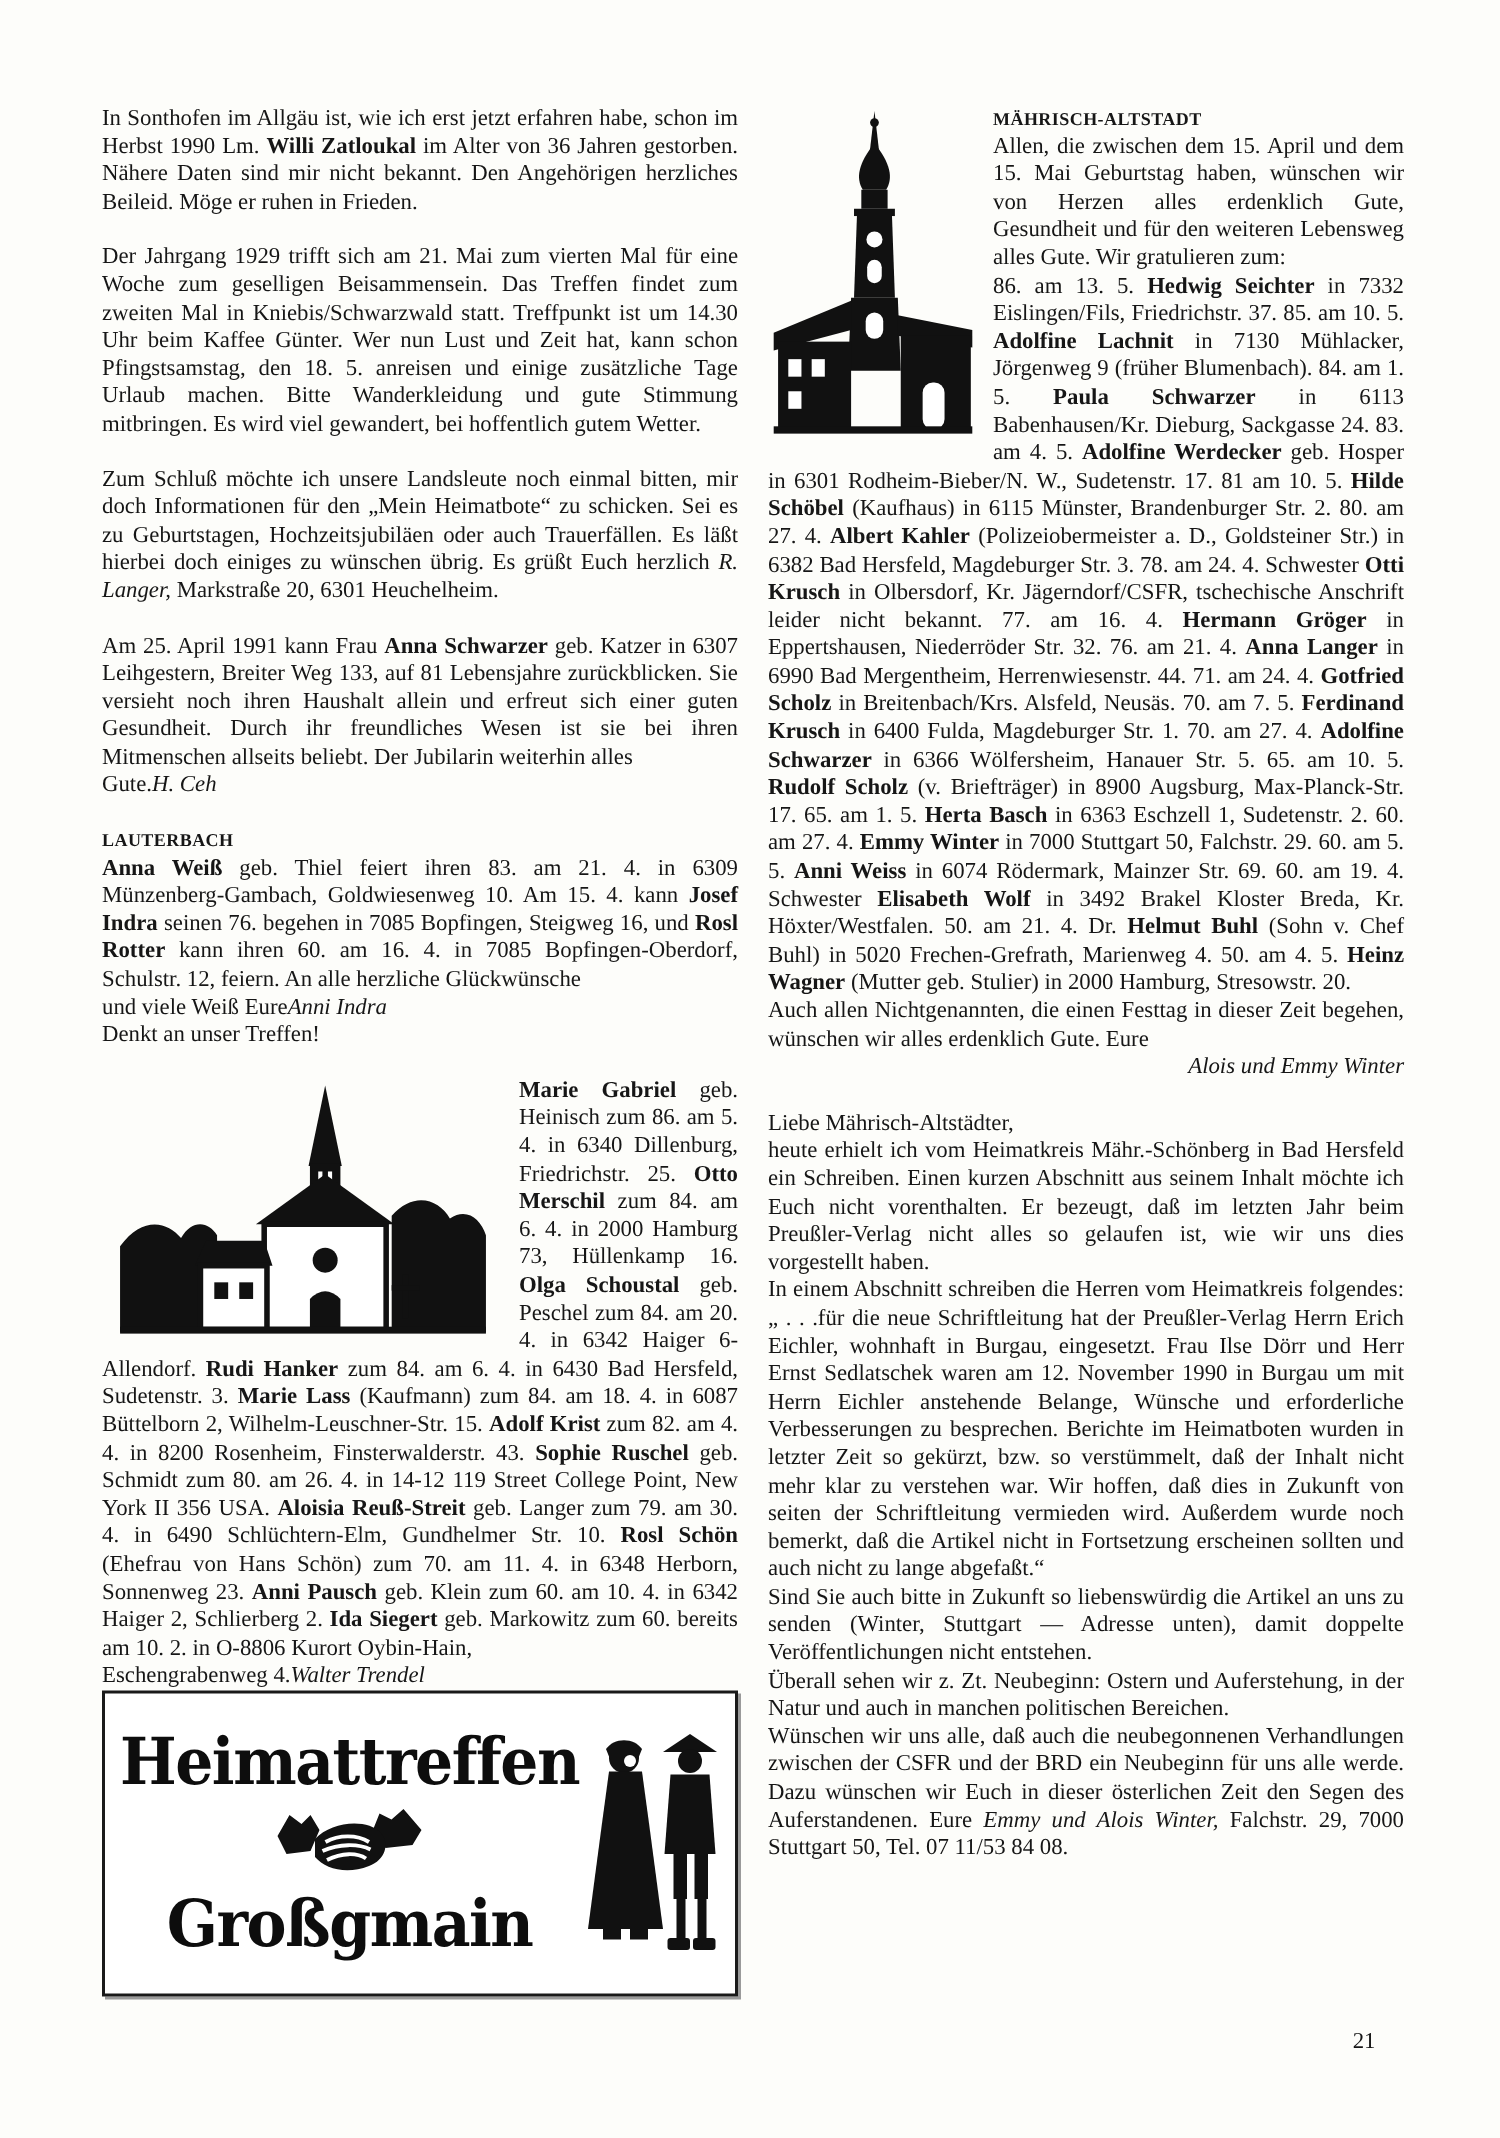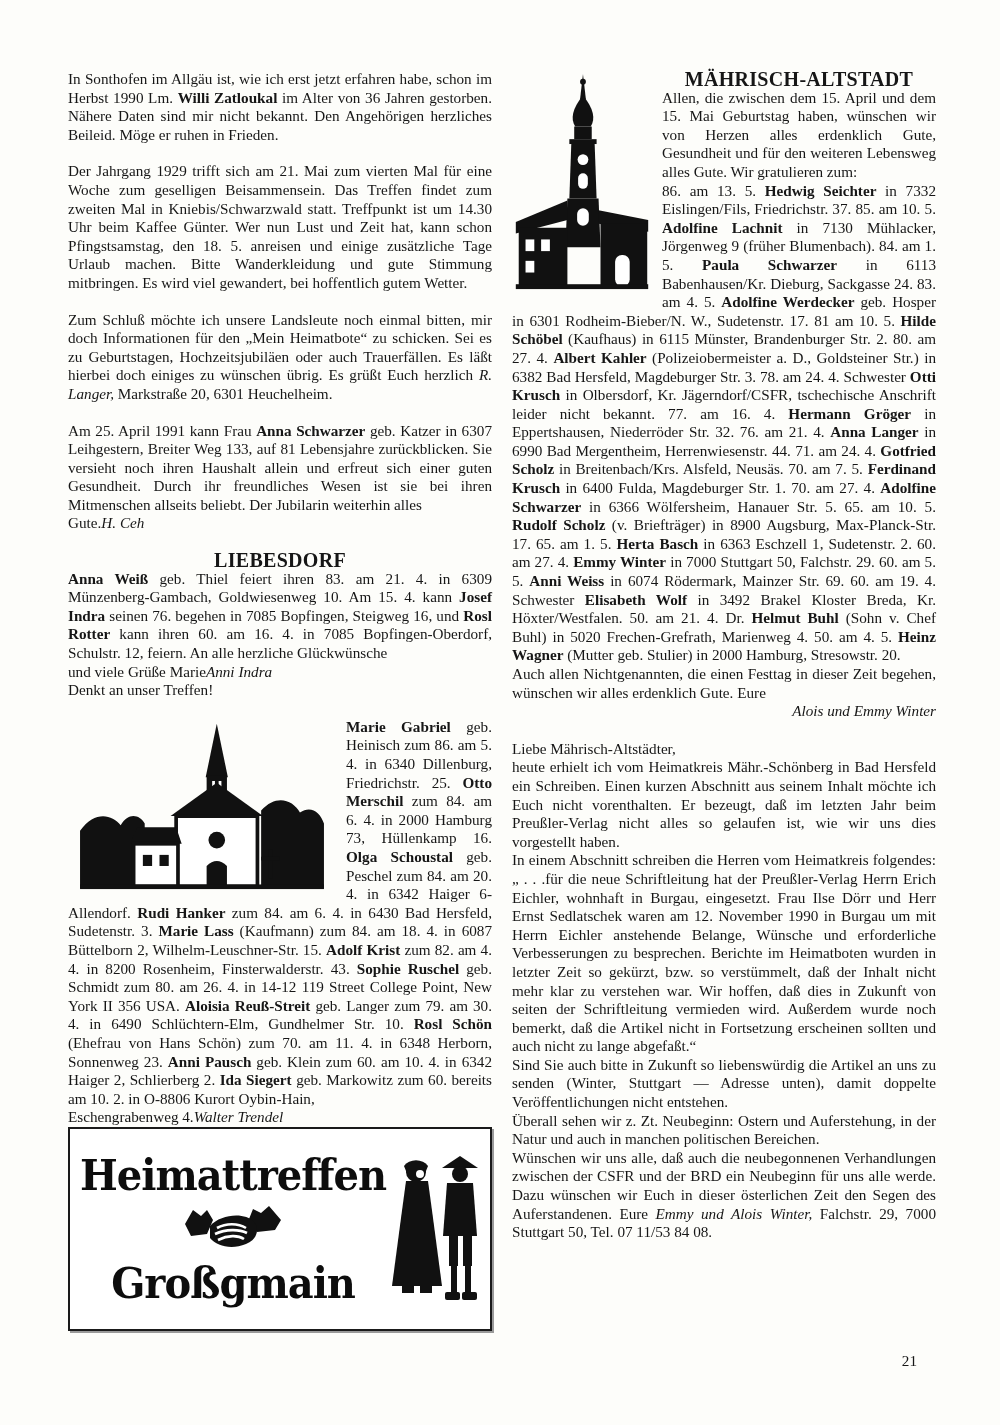--- a/index.html
+++ b/index.html
@@ -12,21 +12,21 @@
     font-family: "Liberation Serif", "DejaVu Serif", serif;
     font-size: 15.2px;
     line-height: 18.6px;
     color: #161616;
   }
   .col { position: absolute; top: 70px; width: 424px; }
   #col-left  { left: 68px; }
   #col-right { left: 512px; }
   .para { text-align: justify; margin: 0 0 18px 0; hyphens: auto; }
   .para.tight { margin-bottom: 0; }
-  .heading { font-weight: 700; text-align: center; margin: 0; font-size: 20px; letter-spacing: .3px; }
+  .heading { font-weight: 700; text-align: left; margin: 0; font-size: 12px; letter-spacing: .3px; }
   .sig-row { display: flex; justify-content: flex-start; margin: 0 0 18px 0; }
   .sig-row.tight { margin-bottom: 0; }
   .sig { font-style: italic; }
   .sig-line { text-align: right; font-style: italic; margin: 0 0 19px 0; }
   .plain-line { margin: 0 0 18px 0; }
   .float-church-left  { float: left; width: 268px; height: 170px; margin: 2px 10px 3px 0; }
   .float-church-right { float: left; width: 140px; height: 220px; margin: 2px 10px 4px 0; }
   .clear { clear: both; }
   .banner {
     border: 2px solid #1a1a1a;
@@ -65,24 +65,24 @@
   <p class="para">Der Jahrgang 1929 trifft sich am 21. Mai zum vierten Mal für eine Woche zum geselligen Beisammensein. Das Treffen findet zum zweiten Mal in Kniebis/Schwarzwald statt. Treffpunkt ist um 14.30 Uhr beim Kaffee Günter. Wer nun Lust und Zeit hat, kann schon Pfingstsamstag, den 18. 5. anreisen und einige zusätzliche Tage Urlaub machen. Bitte Wanderkleidung und gute Stimmung mitbringen. Es wird viel gewandert, bei hoffentlich gutem Wetter.</p>
 
   <p class="para"><span>Zum Schluß möchte ich unsere Landsleute noch einmal bitten, mir doch Informationen für den „Mein Heimatbote“ zu schicken. Sei es zu Geburtstagen, Hochzeitsjubiläen oder auch Trauerfällen. Es läßt hierbei doch einiges zu wünschen übrig. Es grüßt Euch herzlich </span><span style="font-style: italic;">R. Langer,</span><span> Markstraße 20, 6301 Heuchelheim.</span></p>
 
   <p class="para tight"><span>Am 25. April 1991 kann Frau </span><span style="font-weight: 700;">Anna Schwarzer</span><span> geb. Katzer in 6307 Leihgestern, Breiter Weg 133, auf 81 Lebensjahre zurückblicken. Sie versieht noch ihren Haushalt allein und erfreut sich einer guten Gesundheit. Durch ihr freundliches Wesen ist sie bei ihren Mitmenschen allseits beliebt. Der Jubilarin weiterhin alles</span></p>
   <div class="sig-row">
     <span>Gute.</span>
     <span class="sig">H. Ceh</span>
   </div>
 
-  <h3 class="heading">LIEBESDORF</h3>
+  <h3 class="heading">LAUTERBACH</h3>
   <p class="para tight"><span style="font-weight: 700;">Anna Weiß</span><span> geb. Thiel feiert ihren 83. am 21. 4. in 6309 Münzenberg-Gambach, Goldwiesenweg 10. Am 15. 4. kann </span><span style="font-weight: 700;">Josef Indra</span><span> seinen 76. begehen in 7085 Bopfingen, Steigweg 16, und </span><span style="font-weight: 700;">Rosl Rotter</span><span> kann ihren 60. am 16. 4. in 7085 Bopfingen-Oberdorf, Schulstr. 12, feiern. An alle herzliche Glückwünsche</span></p>
   <div class="sig-row tight">
-    <span>und viele Grüße Marie</span>
+    <span>und viele Weiß Eure</span>
     <span class="sig">Anni Indra</span>
   </div>
   <p class="plain-line">Denkt an unser Treffen!</p>
 
   <div class="section">
     <svg class="float-church-left" viewBox="0 0 268 184" aria-hidden="true">
       <path class="ink" d="M2 120 C18 98 36 102 46 114 C54 100 66 102 72 112 L72 182 L2 182 Z"></path>
       <path class="ink" d="M198 98 C214 80 232 86 240 100 C252 92 262 100 266 112 L266 182 L198 182 Z"></path>
       <polygon class="ink" points="150,4 138,62 162,62"></polygon>
       <rect class="ink" x="139" y="60" width="22" height="44"></rect>

